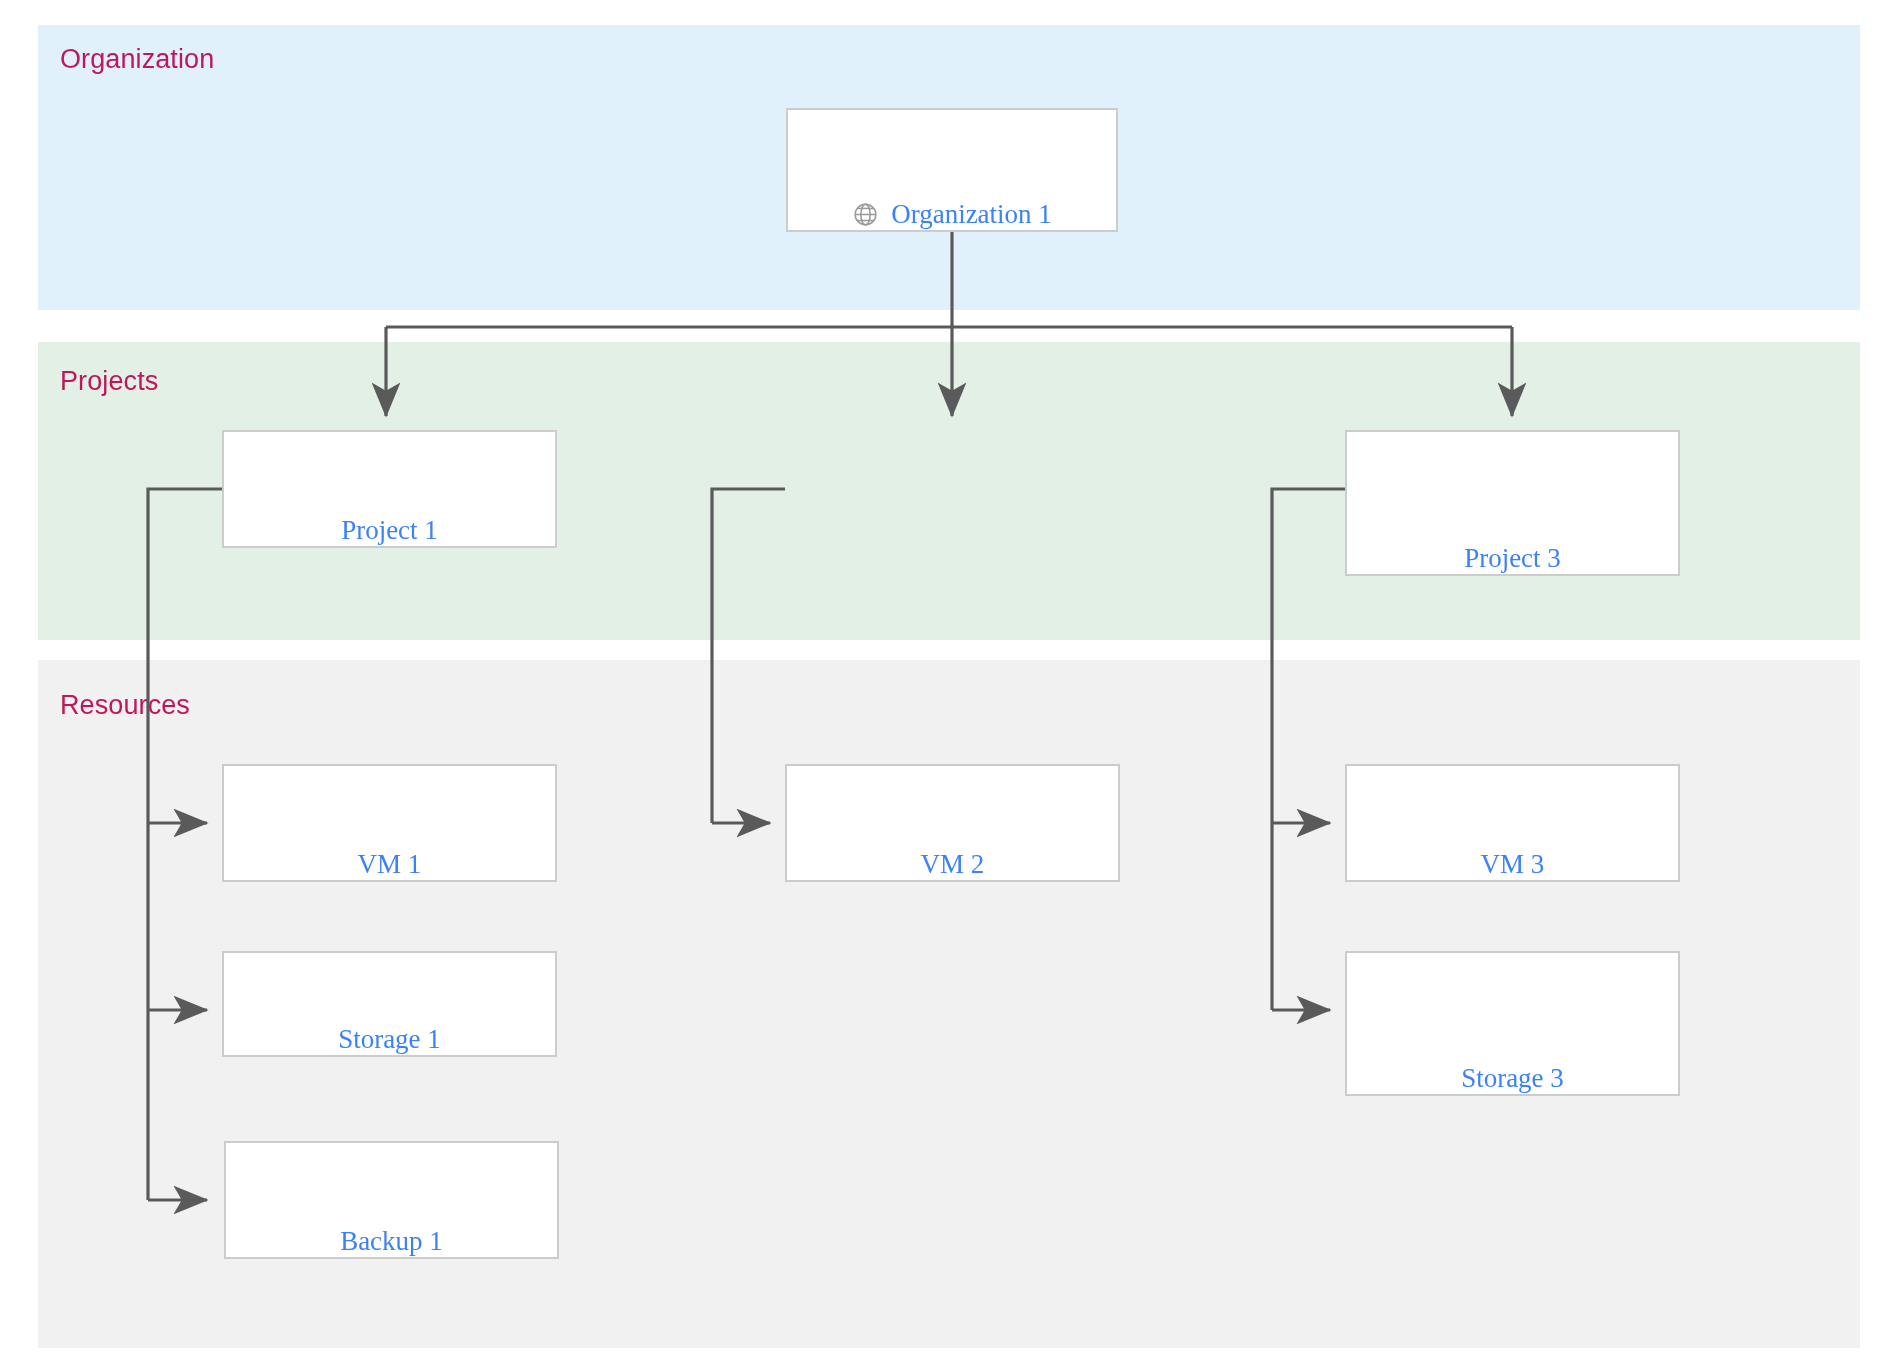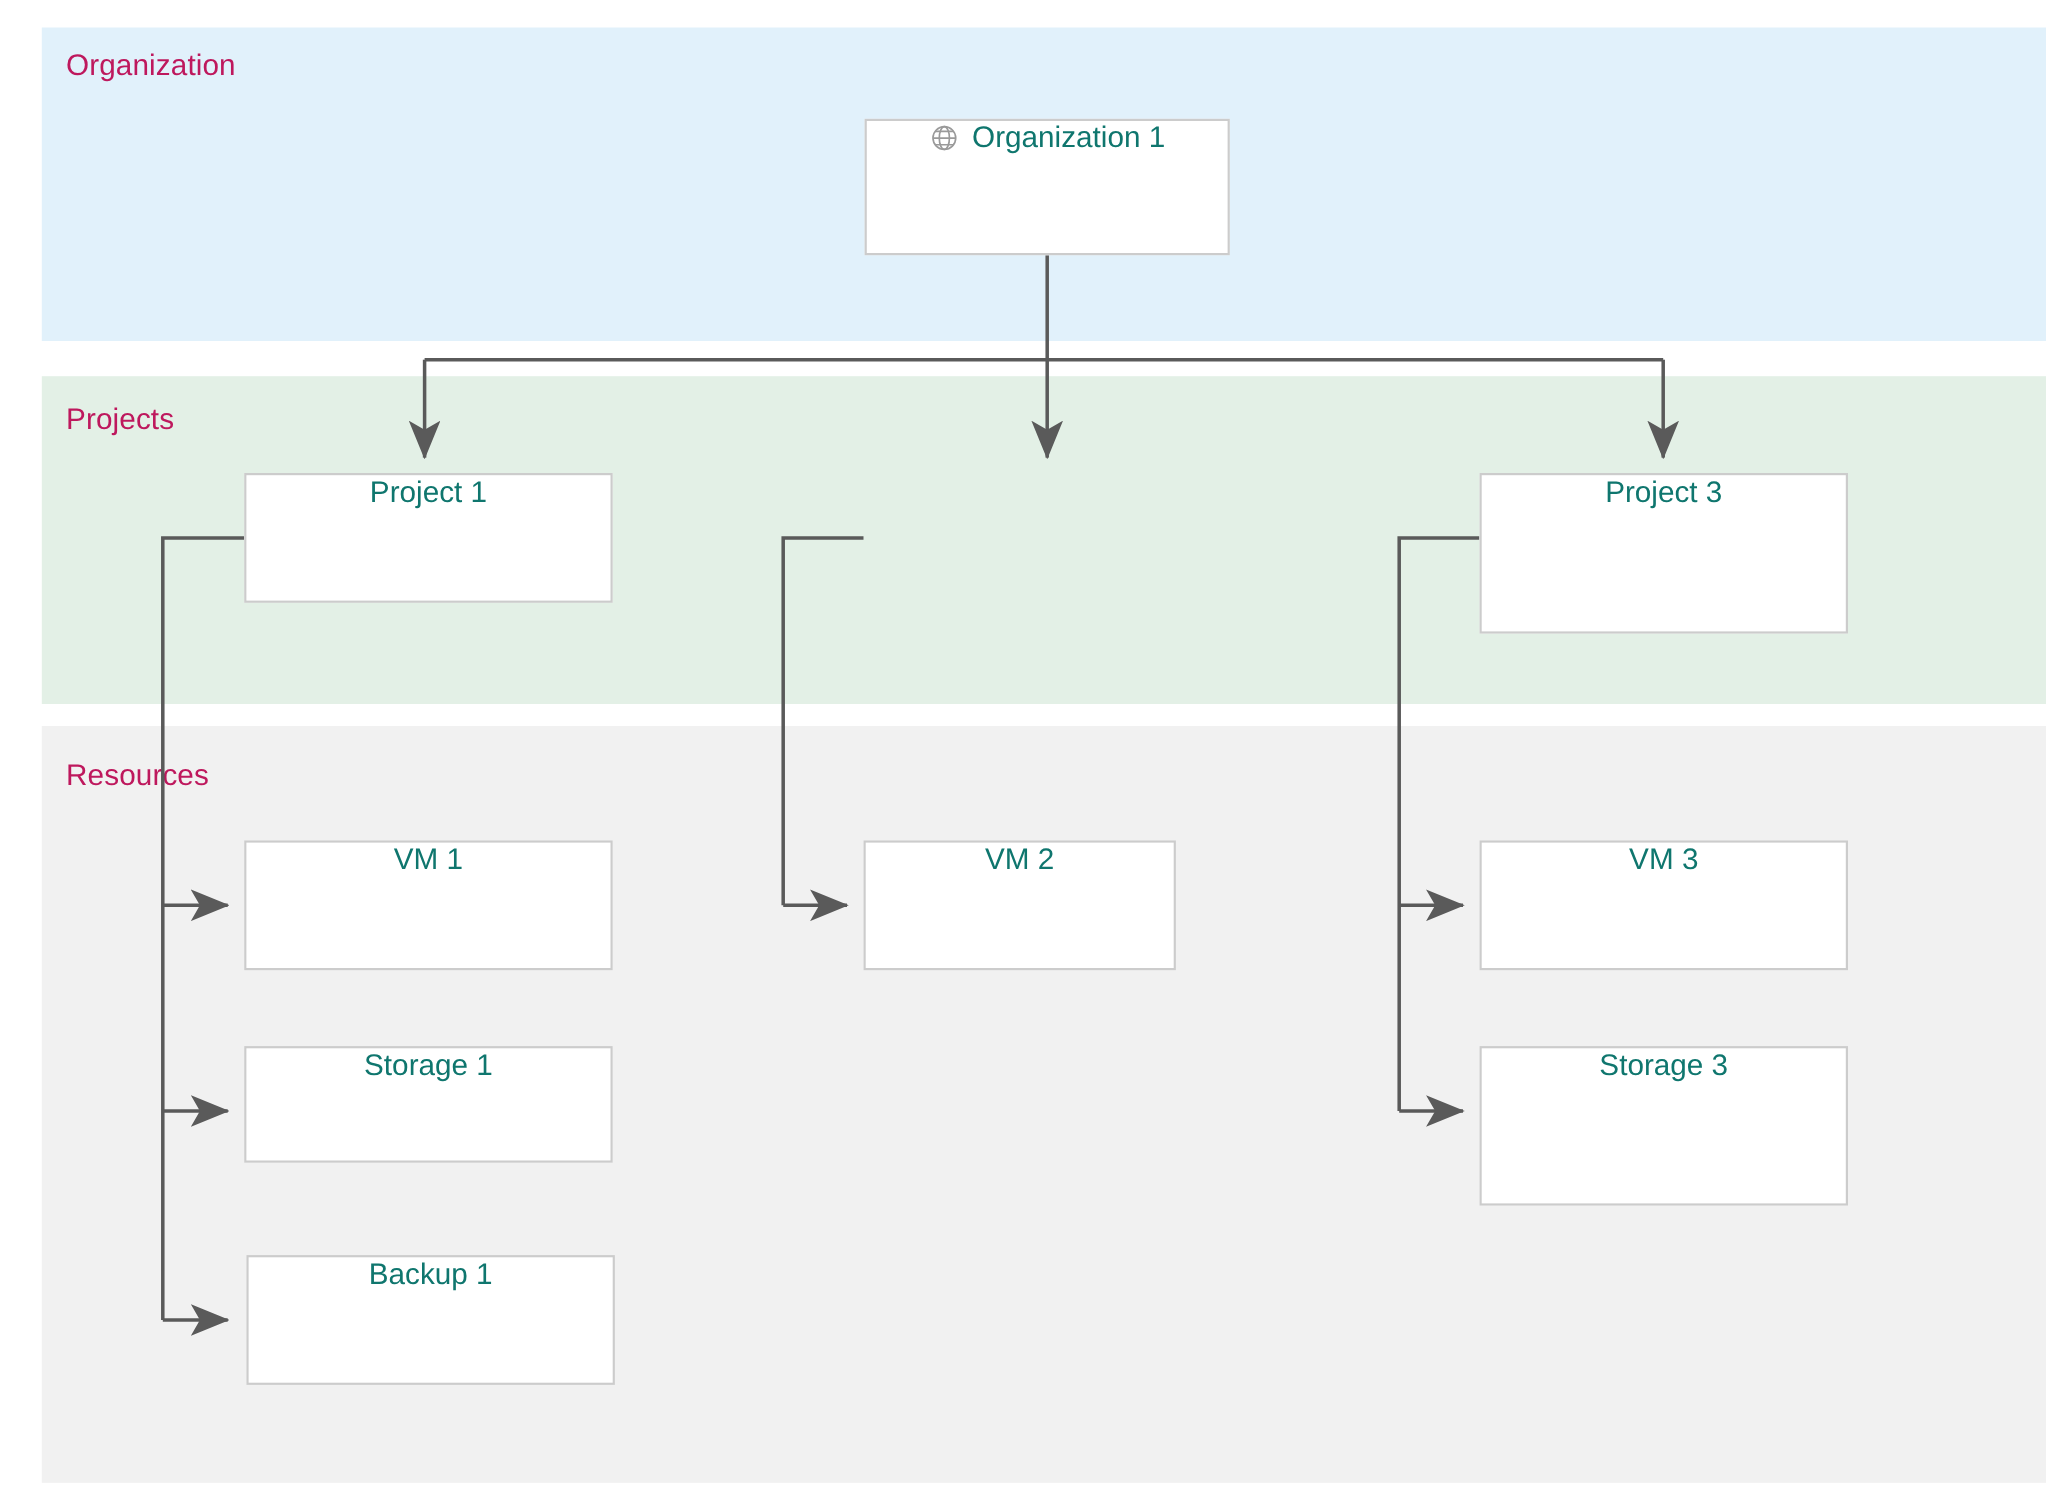--- a/index.html
+++ b/index.html
@@ -29,25 +29,25 @@
     font-family: "Liberation Sans", sans-serif;
     white-space: nowrap;
     letter-spacing: 0.1px;
   }
   .node {
     position: absolute;
     box-sizing: border-box;
     background: #ffffff;
     border: 2px solid #cccccc;
     display: flex;
-    align-items: flex-start;
+    align-items: flex-end;
     justify-content: center;
     font-size: 27px;
-    color: #0f766e;
-    font-family: Liberation Sans, sans-serif;
+    color: #3b82f6;
+    font-family: Liberation Serif, serif;
     z-index: 5;
   }
   .node-inner {
     display: flex;
     align-items: center;
     gap: 12px;
   }
   .globe-icon {
     display: inline-block;
     width: 27px;
@@ -140,21 +140,21 @@
   </div>
 
   <div class="node" style="left:222px; top:951px; width:335px; height:106px;">
     <span>Storage 1</span>
   </div>
 
   <div class="node" style="left:224px; top:1141px; width:335px; height:118px;">
     <span>Backup 1</span>
   </div>
 
-  <div class="node" style="left:785px; top:764px; width:284px; height:118px;">
+  <div class="node" style="left:785px; top:764px; width:335px; height:118px;">
     <span>VM 2</span>
   </div>
 
   <div class="node" style="left:1345px; top:764px; width:335px; height:118px;">
     <span>VM 3</span>
   </div>
 
   <div class="node" style="left:1345px; top:951px; width:335px; height:145px;">
     <span>Storage 3</span>
   </div>

